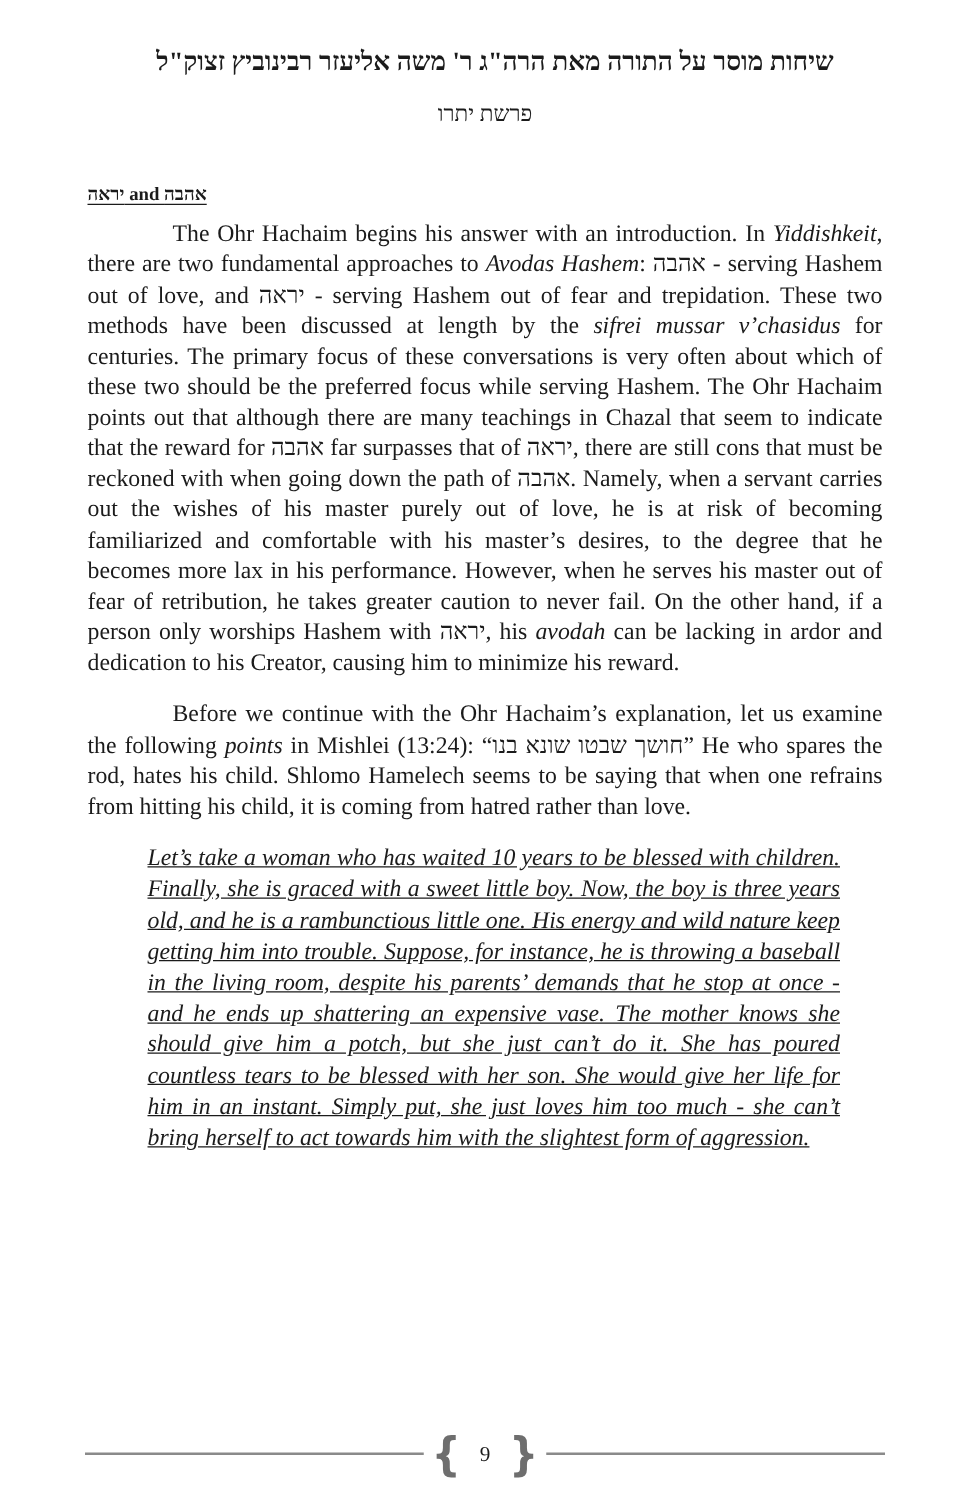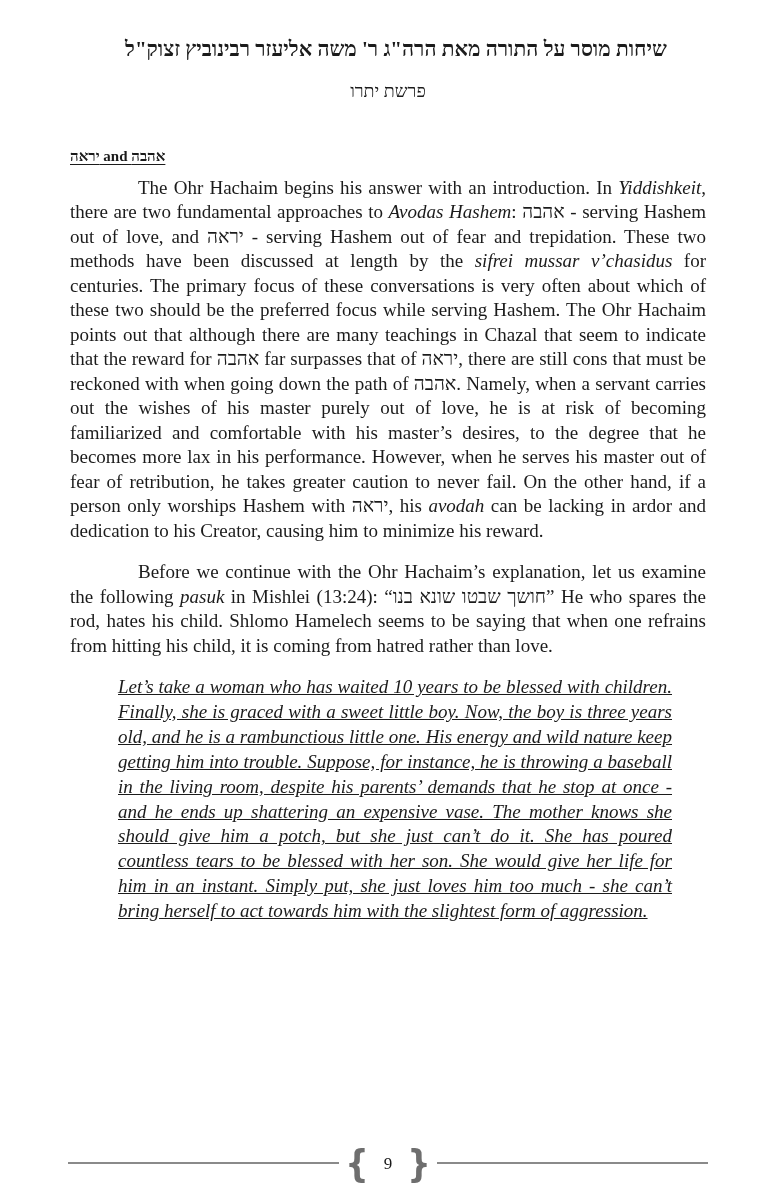--- a/index.html
+++ b/index.html
@@ -106,21 +106,21 @@
     <h2 class="header-subtitle" dir="rtl">פרשת יתרו</h2>
   </header>
 
   <main class="content">
 
 
     <h3 class="section-heading">יראה and אהבה</h3>
 
     <p class="para"><span>The Ohr Hachaim begins his answer with an introduction. In </span><i>Yiddishkeit</i><span>, there are two fundamental approaches to </span><i>Avodas Hashem</i><span>: אהבה - serving Hashem out of love, and יראה - serving Hashem out of fear and trepidation. These two methods have been discussed at length by the </span><i>sifrei mussar v’chasidus</i><span> for centuries. The primary focus of these conversations is very often about which of these two should be the preferred focus while serving Hashem. The Ohr Hachaim points out that although there are many teachings in Chazal that seem to indicate that the reward for אהבה far surpasses that of יראה, there are still cons that must be reckoned with when going down the path of אהבה. Namely, when a servant carries out the wishes of his master purely out of love, he is at risk of becoming familiarized and comfortable with his master’s desires, to the degree that he becomes more lax in his performance. However, when he serves his master out of fear of retribution, he takes greater caution to never fail. On the other hand, if a person only worships Hashem with יראה, his </span><i>avodah</i><span> can be lacking in ardor and dedication to his Creator, causing him to minimize his reward.</span></p>
 
-    <p class="para"><span>Before we continue with the Ohr Hachaim’s explanation, let us examine the following </span><i>pasuk</i><span> in Mishlei (13:24): “חושך שבטו שונא בנו” He who spares the rod, hates his child. Shlomo Hamelech seems to be saying that when one refrains from hitting his child, it is coming from hatred rather than love.</span></p>
+    <p class="para"><span>Before we continue with the Ohr Hachaim’s explanation, let us examine the following </span><i>points</i><span> in Mishlei (13:24): “חושך שבטו שונא בנו” He who spares the rod, hates his child. Shlomo Hamelech seems to be saying that when one refrains from hitting his child, it is coming from hatred rather than love.</span></p>
 
     <div class="quote">Let’s take a woman who has waited 10 years to be blessed with children. Finally, she is graced with a sweet little boy. Now, the boy is three years old, and he is a rambunctious little one. His energy and wild nature keep getting him into trouble. Suppose, for instance, he is throwing a baseball in the living room, despite his parents’ demands that he stop at once - and he ends up shattering an expensive vase. The mother knows she should give him a potch, but she just can’t do it. She has poured countless tears to be blessed with her son. She would give her life for him in an instant. Simply put, she just loves him too much - she can’t bring herself to act towards him with the slightest form of aggression.</div>
 
   </main>
 
   <footer class="footer">
     <span class="rule"></span>
     <span class="brace left">{</span>
     <span class="pagenum">9</span>
     <span class="brace right">}</span>

